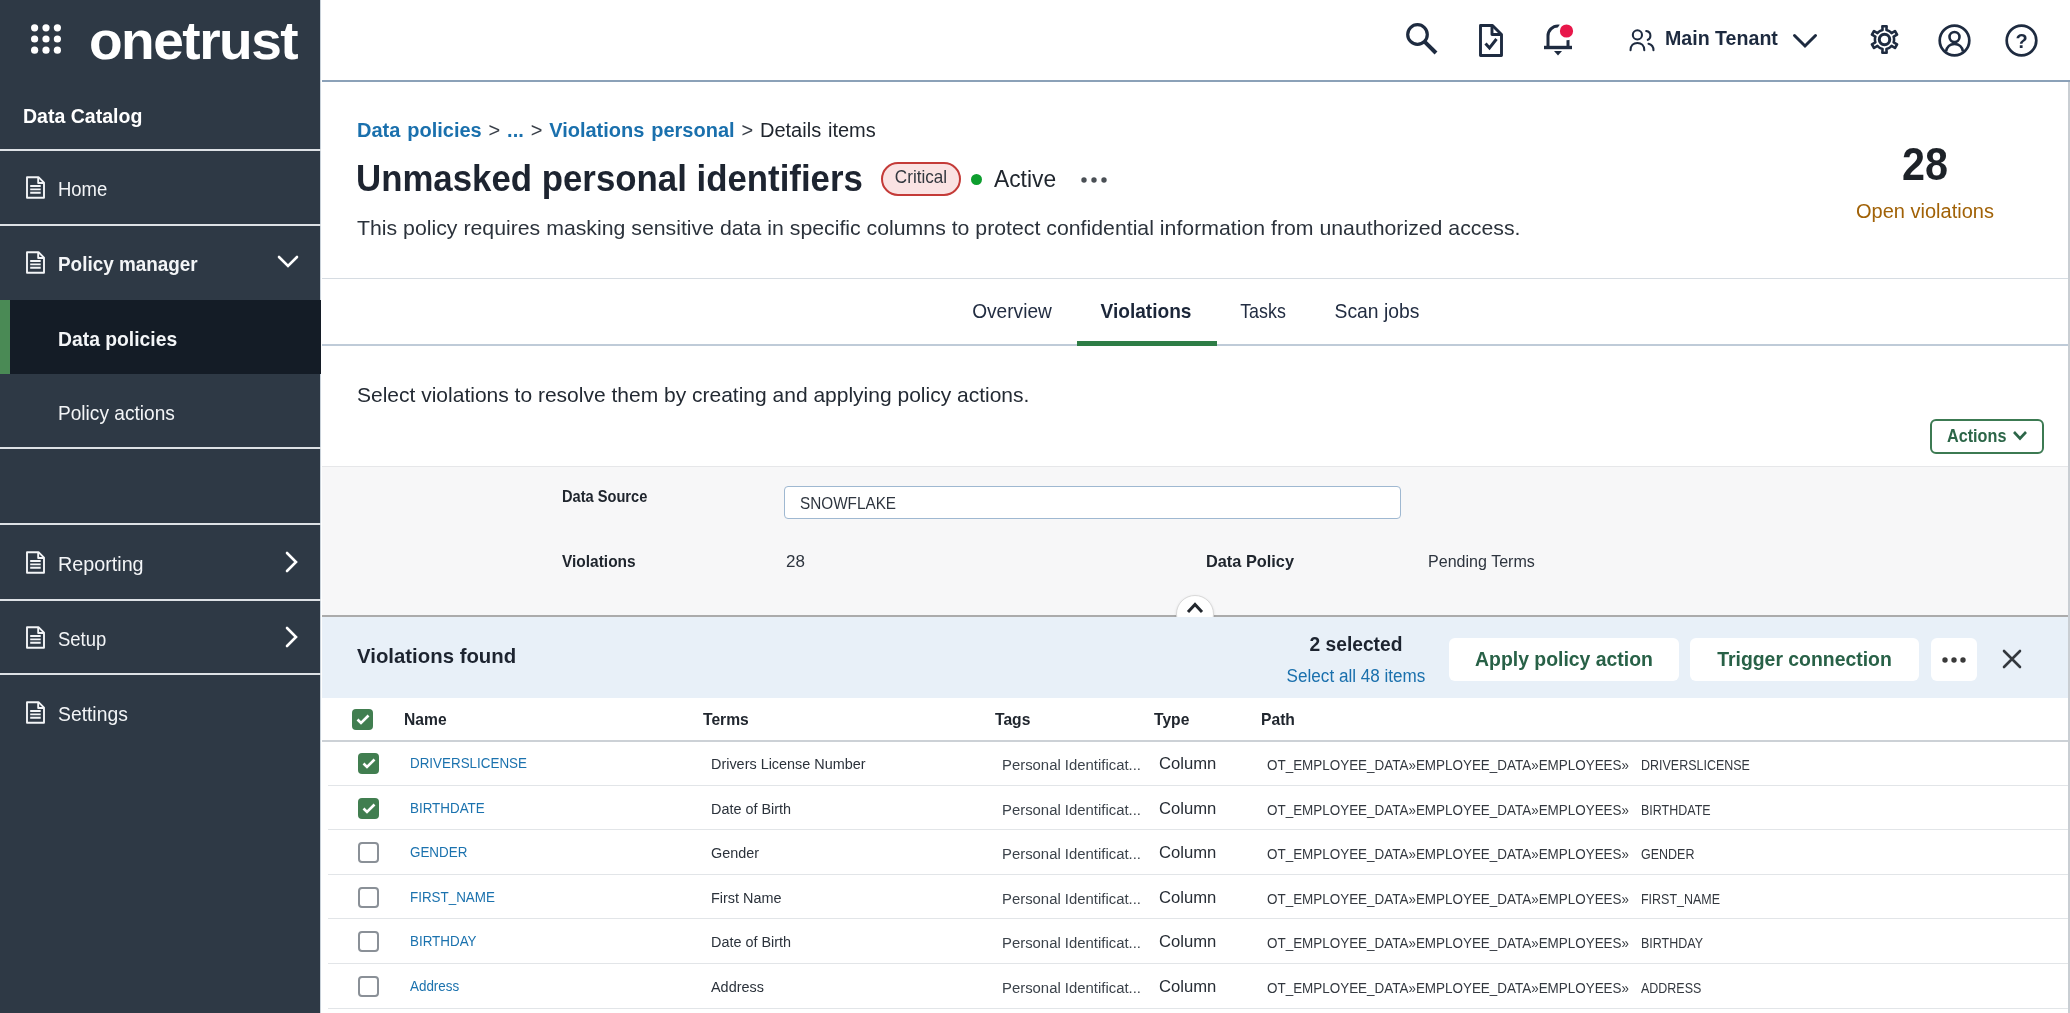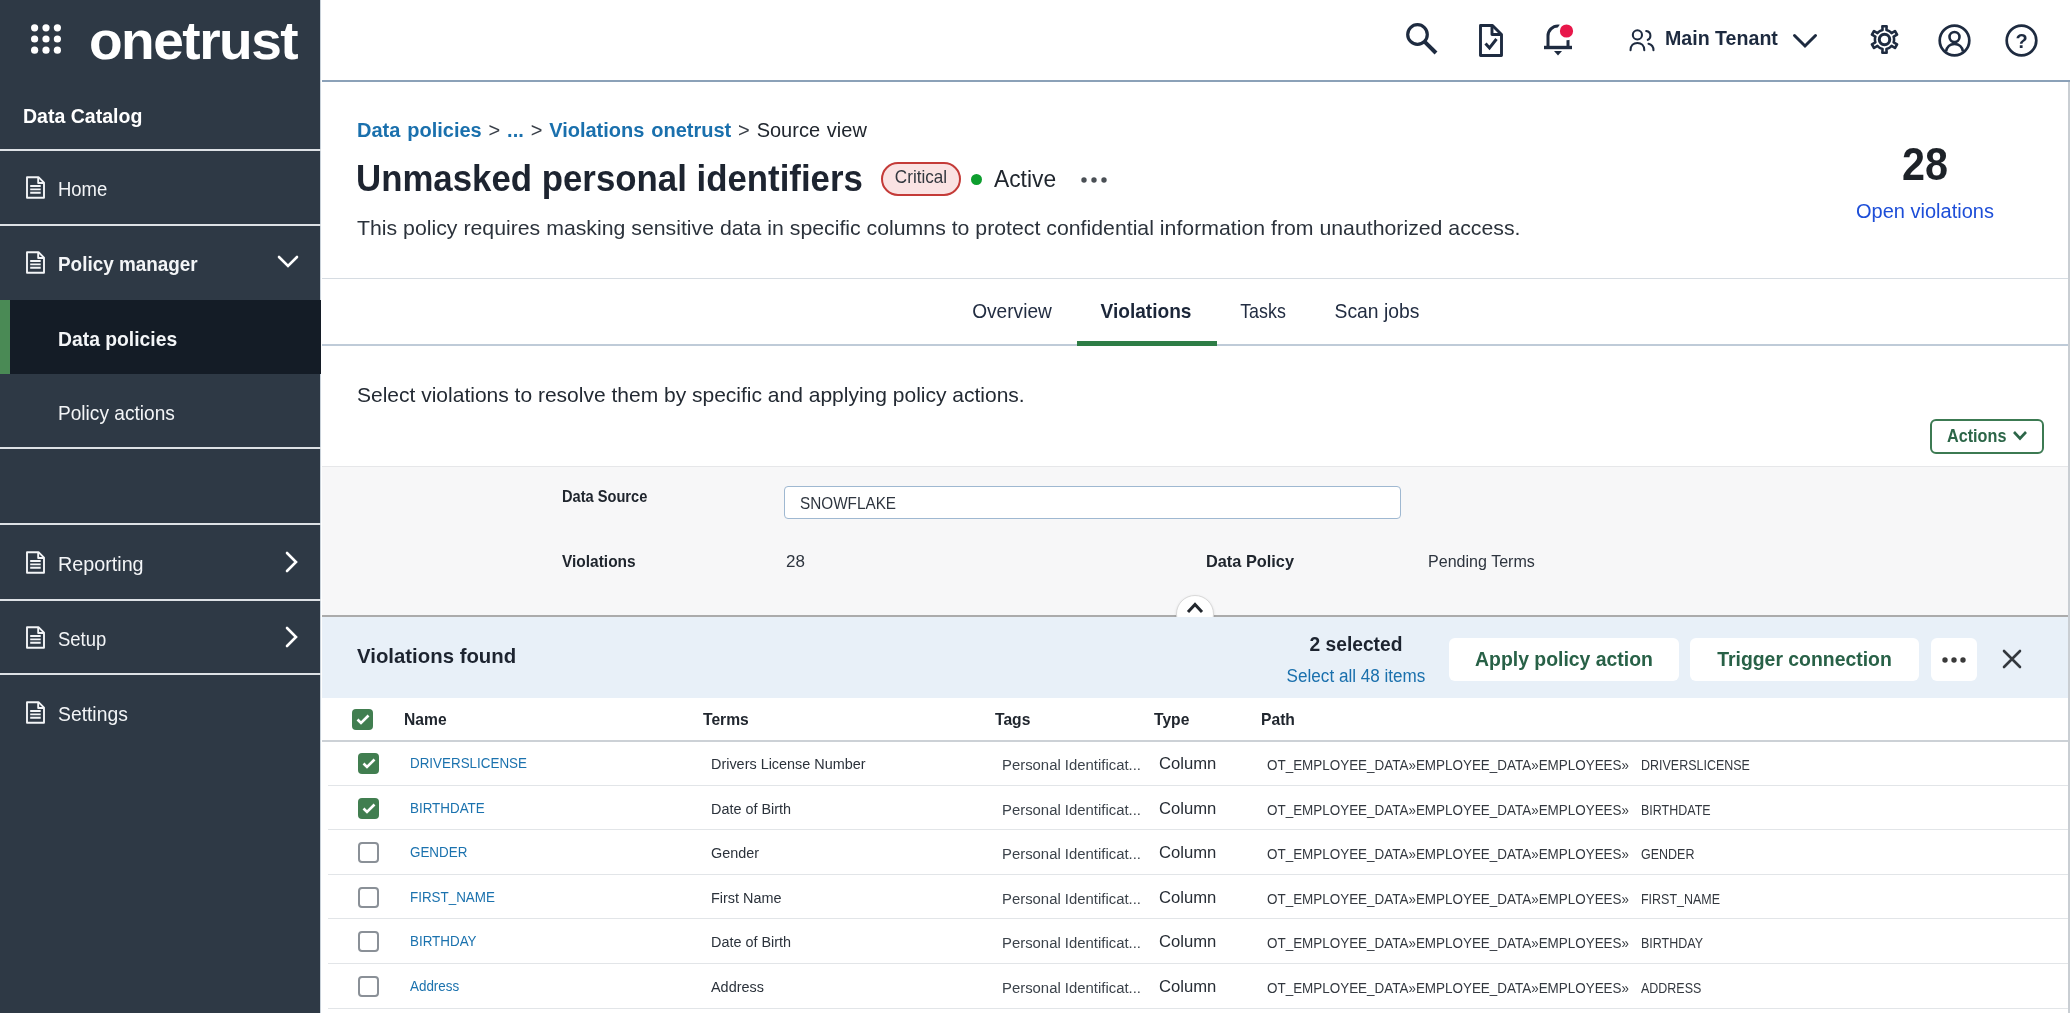--- a/index.html
+++ b/index.html
@@ -153,47 +153,47 @@
   <svg class="abs" style="left:1683px;top:24px" width="33" height="33" viewBox="0 0 33 33">
     <circle cx="16.5" cy="16.5" r="14.8" fill="none" stroke="#1e2b40" stroke-width="2.7"></circle>
     <text x="16.5" y="23.5" text-anchor="middle" font-family="Liberation Sans" font-size="20" font-weight="bold" fill="#1e2b40">?</text>
   </svg>
 
   <div class="t" id="bc" style="left:35px;top:119px;font-size:20px;color:#20262e;word-spacing:1.3px;">
     <span style="color:#1a70ad;font-weight:bold;">Data policies</span>
     <span style="color:#3a4049;"> &gt; </span>
     <span style="color:#1a70ad;font-weight:bold;">...</span>
     <span style="color:#3a4049;"> &gt; </span>
-    <span style="color:#1a70ad;font-weight:bold;">Violations onetrust</span>
+    <span style="color:#1a70ad;font-weight:bold;">Violations personal</span>
     <span style="color:#3a4049;"> &gt; </span>
-    <span>Source view</span>
+    <span>Details items</span>
   </div>
 
   <div class="t" id="title" style="left:34px;top:158px;font-size:36px;font-weight:bold;color:#1d2430;transform:scaleX(0.967);">Unmasked personal identifiers</div>
   <div class="abs" style="left:559px;top:162px;width:80px;height:34px;background:#fae3e3;border:2px solid #c43b38;border-radius:17px;"></div>
   <div class="tc" id="crit" style="left:559px;top:166px;width:80px;font-size:19px;color:#33383f;transform:scaleX(0.9);">Critical</div>
   <div class="abs" style="left:649px;top:174px;width:11px;height:11px;border-radius:50%;background:#0d9e2e;"></div>
   <div class="t" id="act" style="left:672px;top:165px;font-size:24px;color:#20262e;transform:scaleX(0.95);">Active</div>
   <svg class="abs" style="left:759px;top:176px" width="26" height="8" viewBox="0 0 26 8">
       <circle cx="3" cy="4" r="2.7" fill="#4a4f55"></circle>
       <circle cx="13" cy="4" r="2.7" fill="#4a4f55"></circle>
       <circle cx="23" cy="4" r="2.7" fill="#4a4f55"></circle>
     </svg>
   <div class="tc" id="n28" style="left:1503px;top:136px;width:200px;font-size:47px;font-weight:bold;color:#1d2228;transform:scaleX(0.88);">28</div>
-  <div class="tc" id="ov" style="left:1503px;top:200px;width:200px;font-size:20px;color:#1d4ed8;">Open violations</div>
+  <div class="tc" id="ov" style="left:1503px;top:200px;width:200px;font-size:20px;color:#a16207;">Open violations</div>
   <div class="t" id="desc" style="left:35px;top:216px;font-size:21px;color:#2b323b;transform:scaleX(1.013);">This policy requires masking sensitive data in specific columns to protect confidential information from unauthorized access.</div>
 
   <div class="abs" style="left:0;top:278px;width:1748px;height:68px;border-top:1px solid #d6dce2;border-bottom:2px solid #bfcbd8;"></div>
   <div class="tc" id="tab1" style="left:640px;top:299px;width:100px;font-size:21px;color:#222d42;transform:scaleX(0.91);">Overview</div>
   <div class="tc" id="tab2" style="left:774px;top:299px;width:100px;font-size:21px;font-weight:bold;color:#1b2639;transform:scaleX(0.91);">Violations</div>
   <div class="tc" id="tab3" style="left:891px;top:299px;width:100px;font-size:21px;color:#222d42;transform:scaleX(0.85);">Tasks</div>
   <div class="tc" id="tab4" style="left:1005px;top:299px;width:100px;font-size:21px;color:#222d42;transform:scaleX(0.92);">Scan jobs</div>
   <div class="abs" style="left:755px;top:341px;width:140px;height:5px;background:#2e7d46;"></div>
 
-  <div class="t" id="selv" style="left:35px;top:383px;font-size:21px;color:#232a33;">Select violations to resolve them by specific and applying policy actions.</div>
+  <div class="t" id="selv" style="left:35px;top:383px;font-size:21px;color:#232a33;">Select violations to resolve them by creating and applying policy actions.</div>
   <div class="abs" style="left:1608px;top:419px;width:114px;height:35px;border:2px solid #3c7a52;border-radius:6px;background:#fff;"></div>
   <div class="t" id="actbtn" style="left:1625px;top:426px;font-size:18px;font-weight:bold;color:#2c6648;transform:scaleX(0.9);">Actions</div>
   <svg class="abs" style="left:1690px;top:430px" width="16" height="11" viewBox="0 0 16 11">
       <path d="M2 2 L8 8.5 L14 2" fill="none" stroke="#2c6648" stroke-width="2.6"></path>
     </svg>
 
   <div class="abs" style="left:0;top:466px;width:1748px;height:151px;background:#f7f7f8;border-top:1px solid #e6e7e9;border-bottom:2px solid #ababab;"></div>
   <div class="t" id="lds" style="left:240px;top:487px;font-size:17px;font-weight:bold;color:#20262e;transform:scaleX(0.86);">Data Source</div>
   <div class="abs" style="left:462px;top:486px;width:617px;height:33px;background:#fff;border:1.5px solid #9fb8d1;border-radius:4px;"></div>
   <div class="t" id="snow" style="left:478px;top:494px;font-size:17px;color:#2e353f;transform:scaleX(0.9);">SNOWFLAKE</div>

